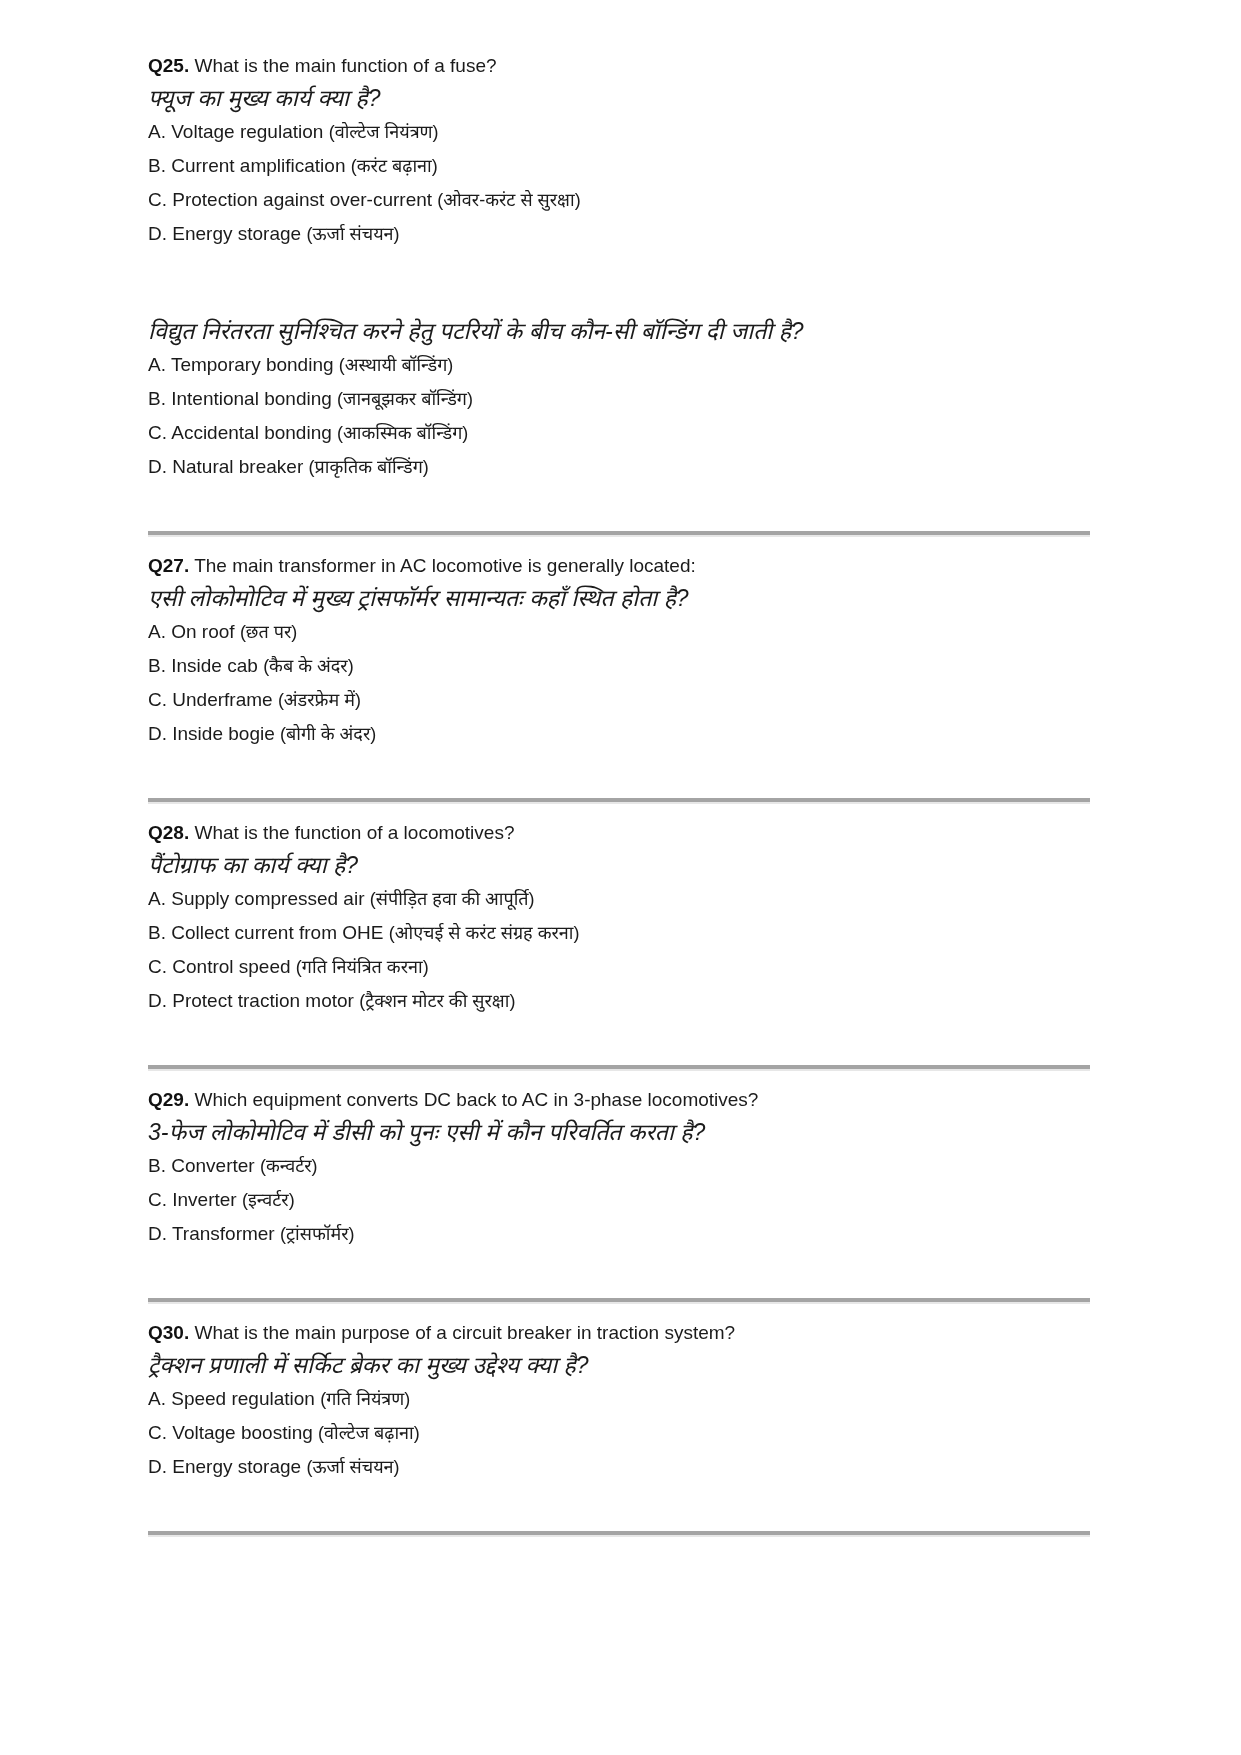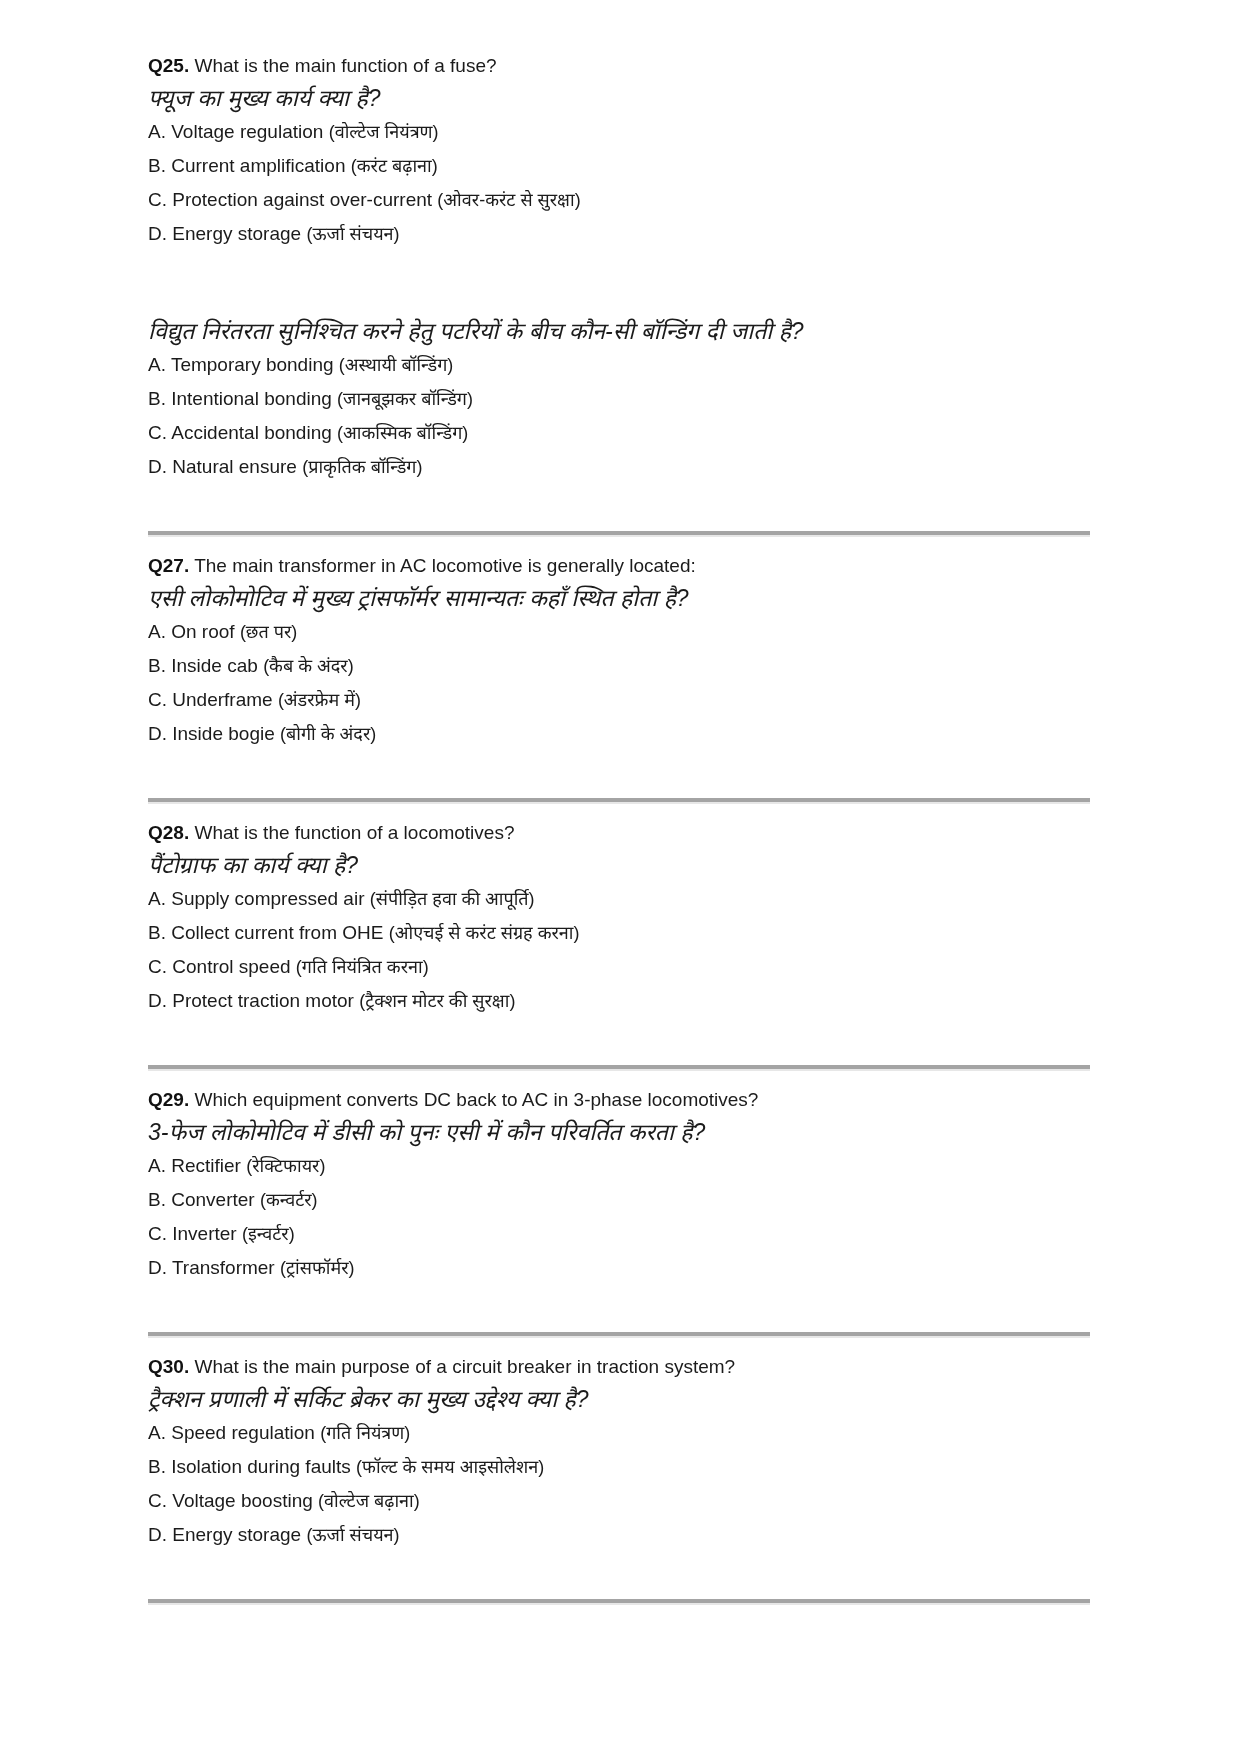--- a/index.html
+++ b/index.html
@@ -73,21 +73,21 @@
     <p class="option"><span class="opt-en">C. Protection against over-current </span><span class="opt-hi">(ओवर-करंट से सुरक्षा)</span></p>
     <p class="option"><span class="opt-en">D. Energy storage </span><span class="opt-hi">(ऊर्जा संचयन)</span></p>
 
   </section>
 
   <section class="question">
     <p class="q-line hindi">विद्युत निरंतरता सुनिश्चित करने हेतु पटरियों के बीच कौन-सी बॉन्डिंग दी जाती है?</p>
     <p class="option"><span class="opt-en">A. Temporary bonding </span><span class="opt-hi">(अस्थायी बॉन्डिंग)</span></p>
     <p class="option"><span class="opt-en">B. Intentional bonding </span><span class="opt-hi">(जानबूझकर बॉन्डिंग)</span></p>
     <p class="option"><span class="opt-en">C. Accidental bonding </span><span class="opt-hi">(आकस्मिक बॉन्डिंग)</span></p>
-    <p class="option"><span class="opt-en">D. Natural ensure </span><span class="opt-hi">(प्राकृतिक बॉन्डिंग)</span></p>
+    <p class="option"><span class="opt-en">D. Natural breaker </span><span class="opt-hi">(प्राकृतिक बॉन्डिंग)</span></p>
     <div class="divider"></div>
   </section>
 
   <section class="question">
     <p class="q-line"><strong class="q-num">Q27.</strong> <span>The main transformer in AC locomotive is generally located:</span></p>
     <p class="q-line hindi">एसी लोकोमोटिव में मुख्य ट्रांसफॉर्मर सामान्यतः कहाँ स्थित होता है?</p>
     <p class="option"><span class="opt-en">A. On roof </span><span class="opt-hi">(छत पर)</span></p>
     <p class="option"><span class="opt-en">B. Inside cab </span><span class="opt-hi">(कैब के अंदर)</span></p>
     <p class="option"><span class="opt-en">C. Underframe </span><span class="opt-hi">(अंडरफ्रेम में)</span></p>
     <p class="option"><span class="opt-en">D. Inside bogie </span><span class="opt-hi">(बोगी के अंदर)</span></p>
@@ -100,30 +100,28 @@
     <p class="option"><span class="opt-en">A. Supply compressed air </span><span class="opt-hi">(संपीड़ित हवा की आपूर्ति)</span></p>
     <p class="option"><span class="opt-en">B. Collect current from OHE </span><span class="opt-hi">(ओएचई से करंट संग्रह करना)</span></p>
     <p class="option"><span class="opt-en">C. Control speed </span><span class="opt-hi">(गति नियंत्रित करना)</span></p>
     <p class="option"><span class="opt-en">D. Protect traction motor </span><span class="opt-hi">(ट्रैक्शन मोटर की सुरक्षा)</span></p>
     <div class="divider"></div>
   </section>
 
   <section class="question">
     <p class="q-line"><strong class="q-num">Q29.</strong> <span>Which equipment converts DC back to AC in 3-phase locomotives?</span></p>
     <p class="q-line hindi">3-फेज लोकोमोटिव में डीसी को पुनः एसी में कौन परिवर्तित करता है?</p>
-    <p class="option"><span class="opt-en">A. Rectifier </span><span class="opt-hi">(रेक्टिफायर)</span></p>
     <p class="option"><span class="opt-en">B. Converter </span><span class="opt-hi">(कन्वर्टर)</span></p>
     <p class="option"><span class="opt-en">C. Inverter </span><span class="opt-hi">(इन्वर्टर)</span></p>
     <p class="option"><span class="opt-en">D. Transformer </span><span class="opt-hi">(ट्रांसफॉर्मर)</span></p>
     <div class="divider"></div>
   </section>
 
   <section class="question">
     <p class="q-line"><strong class="q-num">Q30.</strong> <span>What is the main purpose of a circuit breaker in traction system?</span></p>
     <p class="q-line hindi">ट्रैक्शन प्रणाली में सर्किट ब्रेकर का मुख्य उद्देश्य क्या है?</p>
     <p class="option"><span class="opt-en">A. Speed regulation </span><span class="opt-hi">(गति नियंत्रण)</span></p>
-    <p class="option"><span class="opt-en">B. Isolation during faults </span><span class="opt-hi">(फॉल्ट के समय आइसोलेशन)</span></p>
     <p class="option"><span class="opt-en">C. Voltage boosting </span><span class="opt-hi">(वोल्टेज बढ़ाना)</span></p>
     <p class="option"><span class="opt-en">D. Energy storage </span><span class="opt-hi">(ऊर्जा संचयन)</span></p>
     <div class="divider"></div>
   </section>
 </div>
 </div>
 
 </body></html>

